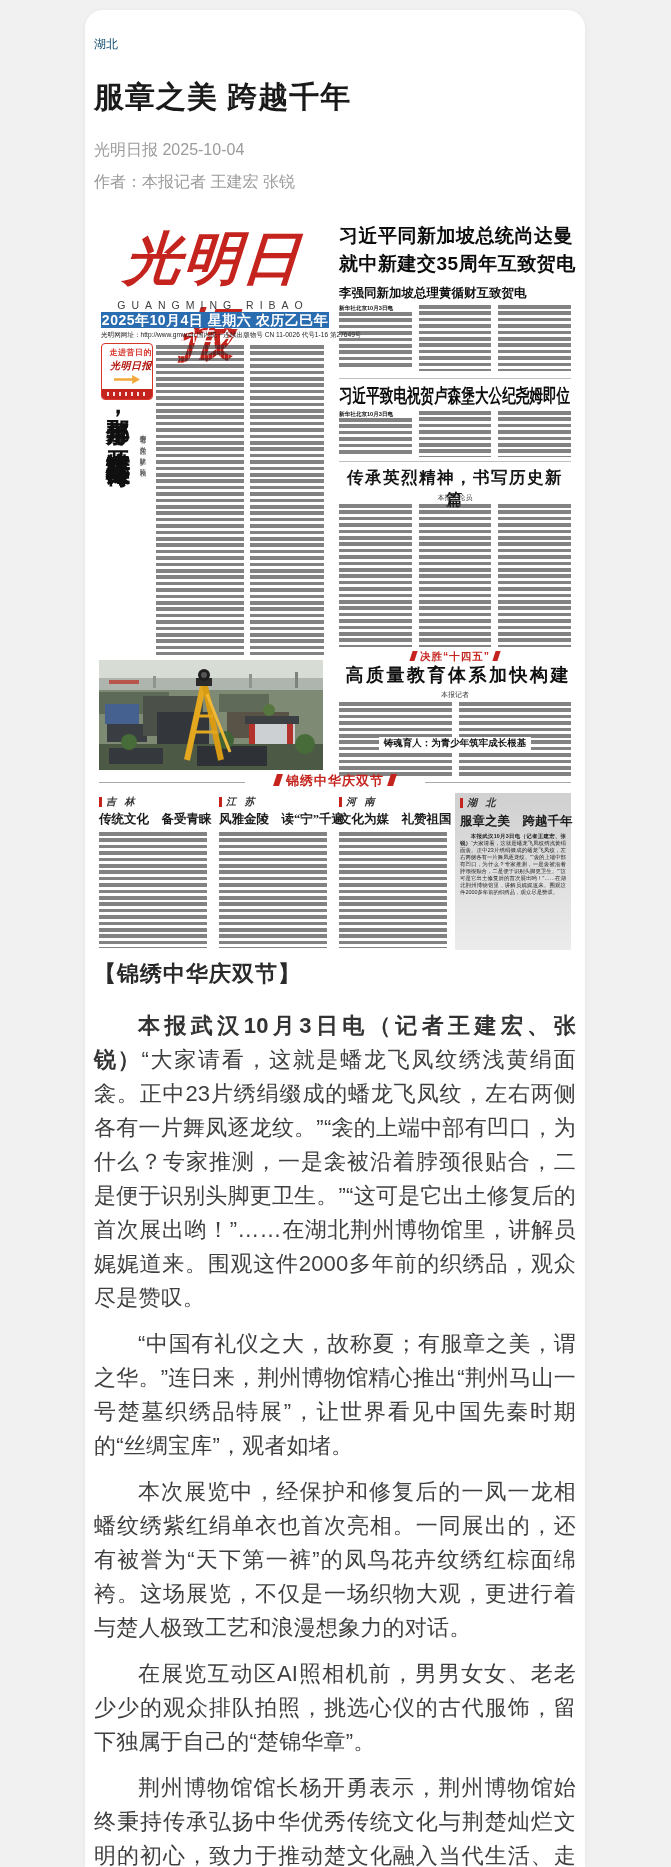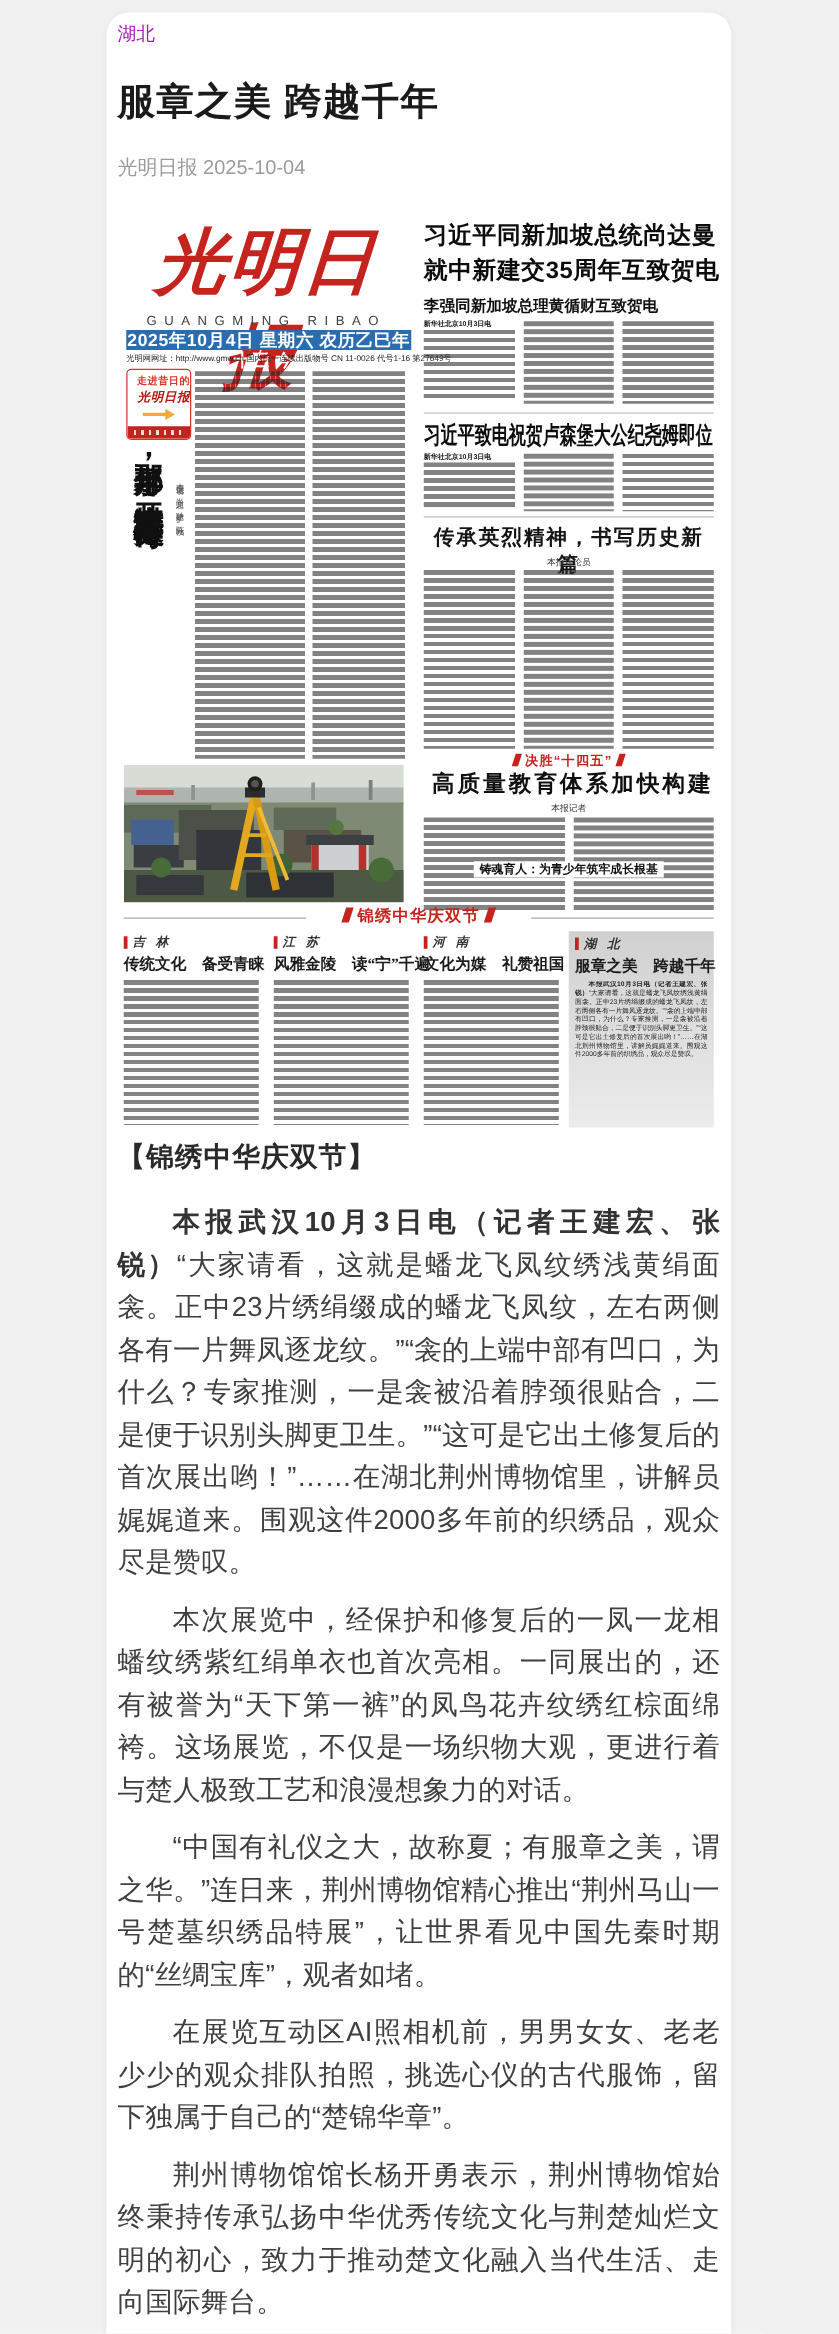--- a/index.html
+++ b/index.html
@@ -7,21 +7,21 @@
     width:671px;min-height:1867px;background:#f1f1f2;
     font-family:"Liberation Sans",sans-serif;position:relative;
     -webkit-font-smoothing:antialiased;
   }
   .card{
     position:absolute;left:85px;top:10px;width:500px;height:1857px;
     background:#ffffff;border-radius:18px 18px 0 0;
     box-shadow:0 1px 6px rgba(0,0,0,.05);overflow:hidden;
   }
   .inner{padding:0 9px;}
-  .category{margin-top:8px;font-size:15px;color:#a21caf;}
+  .category{margin-top:26px;font-size:12px;color:#0c4a6e;}
   .title{margin-top:24px;font-size:30px;font-weight:700;color:#1a1a1a;letter-spacing:1px;}
   .meta{margin-top:22px;font-size:16px;color:#9b9b9b;}
   .author{margin-top:11px;font-size:16px;color:#9b9b9b;}
 
   
   .newspaper{position:relative;width:472px;height:750px;margin:8px auto 0;background:#fff;}
   .np{position:absolute;}
   .serif{font-family:"Liberation Serif",serif;}
   .vtext{writing-mode:vertical-rl;text-orientation:upright;}
   .fx{ 
@@ -116,20 +116,21 @@
   .article .lead{font-weight:700;color:#333;}
 </style>
 </head>
 <body>
 
 <div class="card">
   <div class="inner">
     <div class="category">湖北</div>
     <div class="title">服章之美 跨越千年</div>
     <div class="meta">光明日报 2025-10-04</div>
+    <div class="author">作者：本报记者 王建宏 张锐</div>
 
     <div class="newspaper">
 
       <div class="np logo">光明日报</div>
       <div class="np latin">GUANGMING RIBAO</div>
       <div class="np bluebar">2025年10月4日  星期六  农历乙巳年八月十三  今日8版</div>
       <div class="np infoline">光明网网址：http://www.gmw.cn  国内统一连续出版物号 CN 11-0026  代号1-16  第27649号</div>
 
       <div class="np badge">
         <div class="b1">走进昔日的</div>
@@ -256,19 +257,19 @@
             <span class="tagname" style="font-family:'Liberation Serif',serif;font-style:italic;font-weight:700;font-size:10px;color:#333;letter-spacing:3px;">湖  北</span>
           </div>
         <div class="shead" style="margin-top:3px;text-align:center;font-family:'Liberation Serif',serif;font-weight:700;font-size:12.5px;color:#1b1b1b;white-space:nowrap;">服章之美　跨越千年</div>
         <div class="hubei-text"><span class="lead">本报武汉10月3日电（记者王建宏、张锐）</span><span>“大家请看，这就是蟠龙飞凤纹绣浅黄绢面衾。正中23片绣绢缀成的蟠龙飞凤纹，左右两侧各有一片舞凤逐龙纹。”“衾的上端中部有凹口，为什么？专家推测，一是衾被沿着脖颈很贴合，二是便于识别头脚更卫生。”“这可是它出土修复后的首次展出哟！”……在湖北荆州博物馆里，讲解员娓娓道来。围观这件2000多年前的织绣品，观众尽是赞叹。</span></div>
       </div>
     </div>
 
     <div class="article">
       <div class="section-head">【锦绣中华庆双节】</div>
       <p class="first"><span class="lead">本报武汉10月3日电（记者王建宏、张锐）</span><span>“大家请看，这就是蟠龙飞凤纹绣浅黄绢面衾。正中23片绣绢缀成的蟠龙飞凤纹，左右两侧各有一片舞凤逐龙纹。”“衾的上端中部有凹口，为什么？专家推测，一是衾被沿着脖颈很贴合，二是便于识别头脚更卫生。”“这可是它出土修复后的首次展出哟！”……在湖北荆州博物馆里，讲解员娓娓道来。围观这件2000多年前的织绣品，观众尽是赞叹。</span></p>
+      <p>“中国有礼仪之大，故称夏；有服章之美，谓之华。”连日来，荆州博物馆精心推出“荆州马山一号楚墓织绣品特展”，让世界看见中国先秦时期的“丝绸宝库”，观者如堵。</p>
       <p>本次展览中，经保护和修复后的一凤一龙相蟠纹绣紫红绢单衣也首次亮相。一同展出的，还有被誉为“天下第一裤”的凤鸟花卉纹绣红棕面绵袴。这场展览，不仅是一场织物大观，更进行着与楚人极致工艺和浪漫想象力的对话。</p>
-      <p>“中国有礼仪之大，故称夏；有服章之美，谓之华。”连日来，荆州博物馆精心推出“荆州马山一号楚墓织绣品特展”，让世界看见中国先秦时期的“丝绸宝库”，观者如堵。</p>
       <p>在展览互动区AI照相机前，男男女女、老老少少的观众排队拍照，挑选心仪的古代服饰，留下独属于自己的“楚锦华章”。</p>
       <p>荆州博物馆馆长杨开勇表示，荆州博物馆始终秉持传承弘扬中华优秀传统文化与荆楚灿烂文明的初心，致力于推动楚文化融入当代生活、走向国际舞台。</p>
     </div>
   </div>
 </div>
 
 </body></html>

